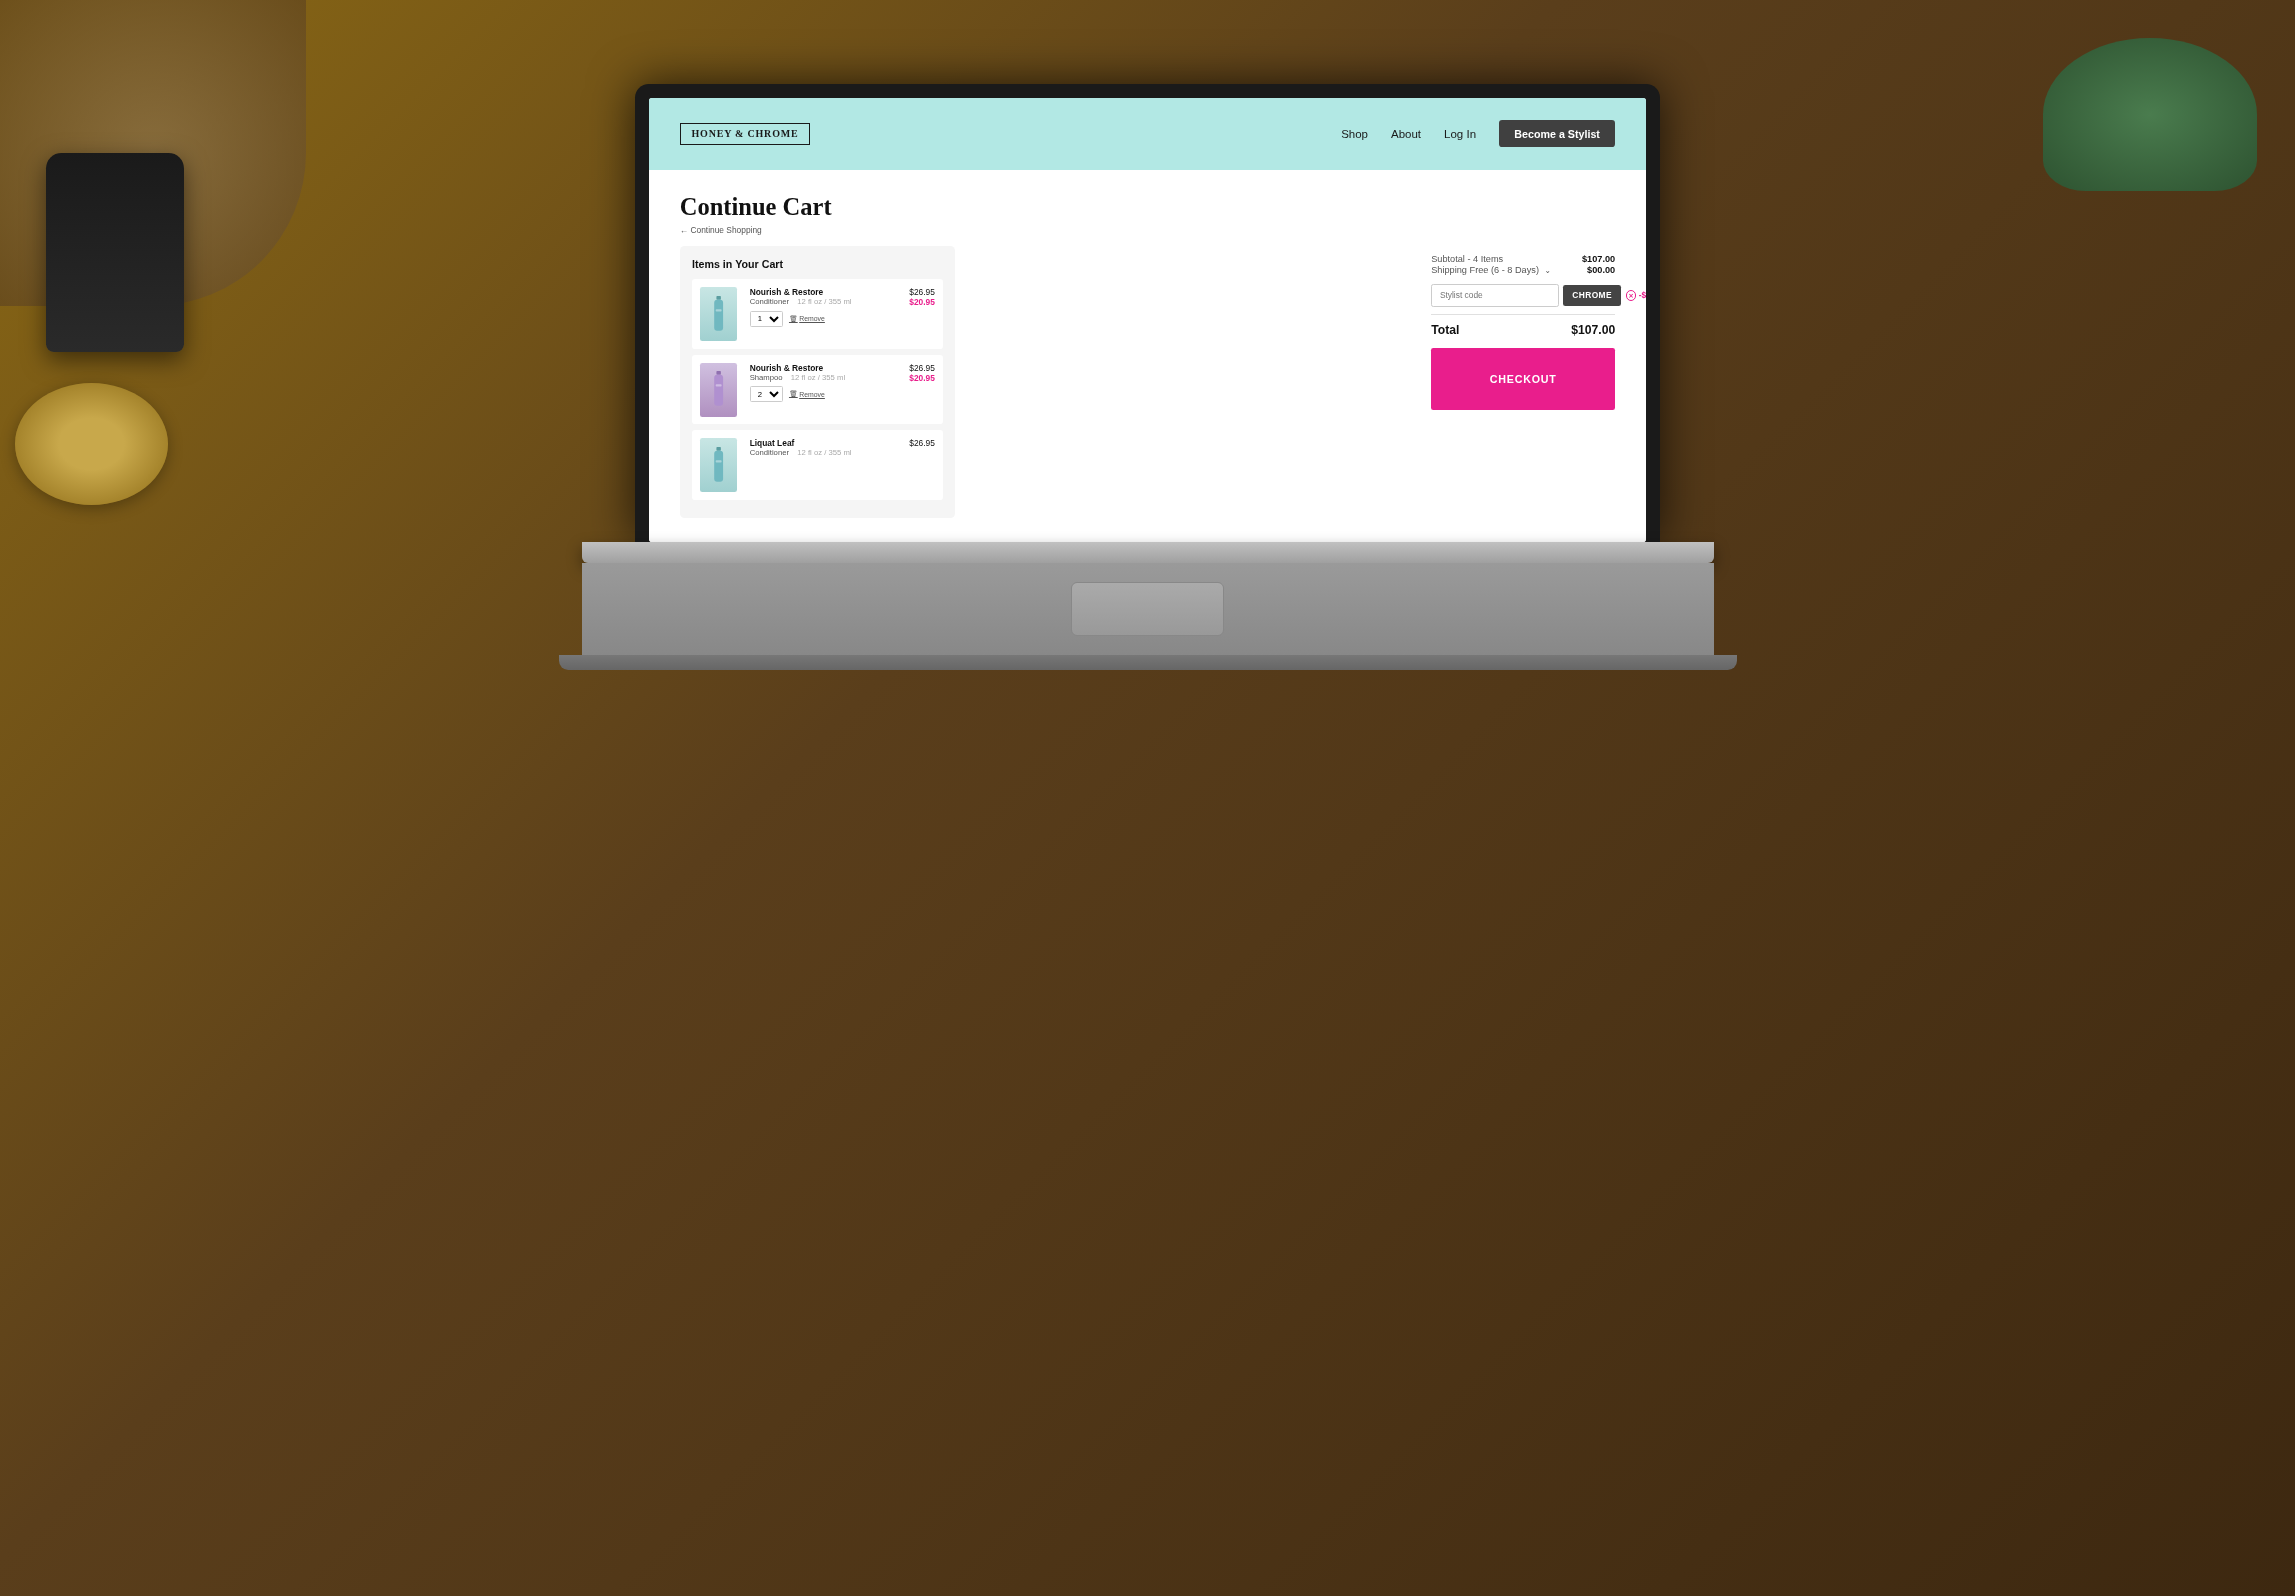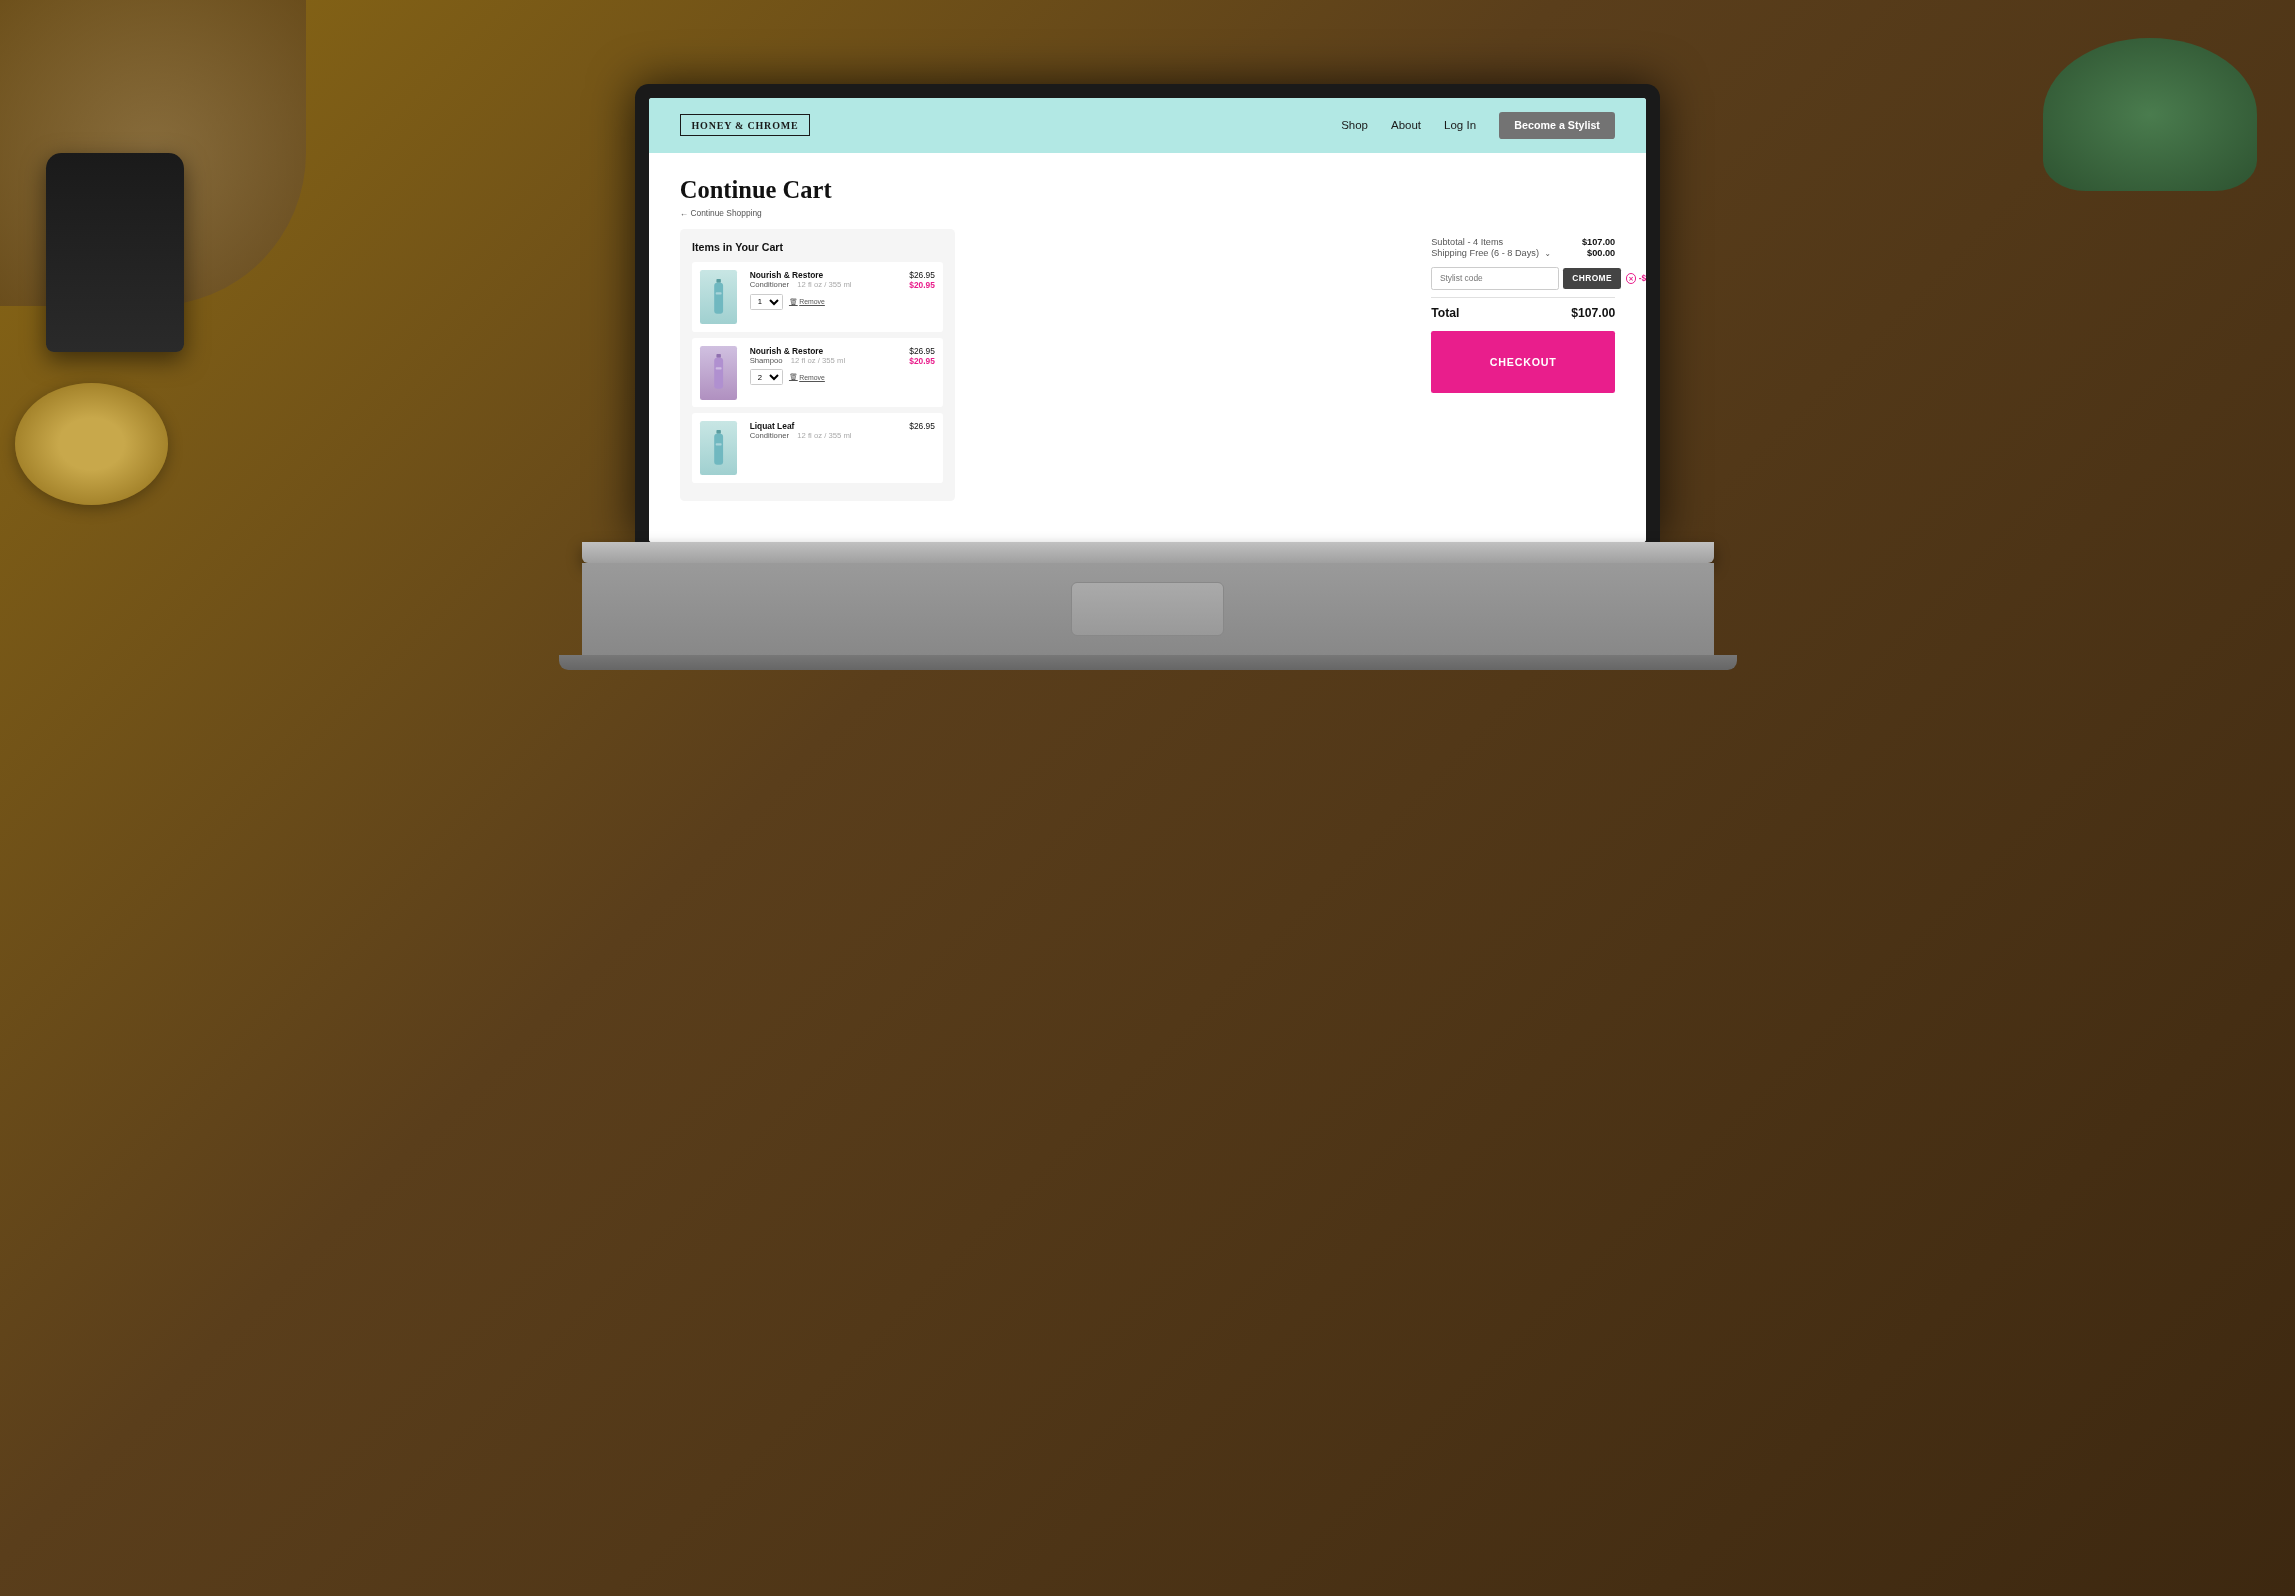--- a/index.html
+++ b/index.html
@@ -50,21 +50,21 @@
       position: relative;
     }
 
     
     .navbar {
       background: #b2e8e4;
       display: flex;
       align-items: center;
       justify-content: space-between;
       padding: 0 31px;
-      height: 55px;
+      height: 72px;
     }
 
     .logo-box {
       border: 1.5px solid #1a1a1a;
       padding: 4.6px 10.7px;
       font-size: 10px;
       font-weight: 700;
       letter-spacing: 0.8px;
       color: #1a1a1a;
       text-transform: uppercase;
@@ -78,21 +78,21 @@
     }
 
     .nav-link {
       font-size: 11.5px;
       color: #1a1a1a;
       text-decoration: none;
       font-weight: 500;
     }
 
     .nav-btn {
-      background: #737373;
+      background: #404040;
       color: #fff;
       padding: 7.7px 15.3px;
       border: none;
       border-radius: 3.1px;
       font-size: 10.7px;
       font-weight: 600;
       cursor: pointer;
     }
 
     

